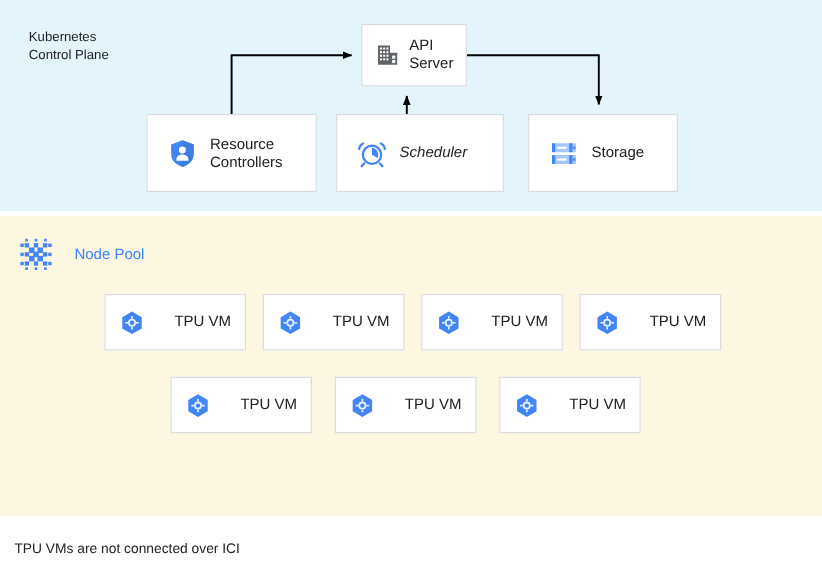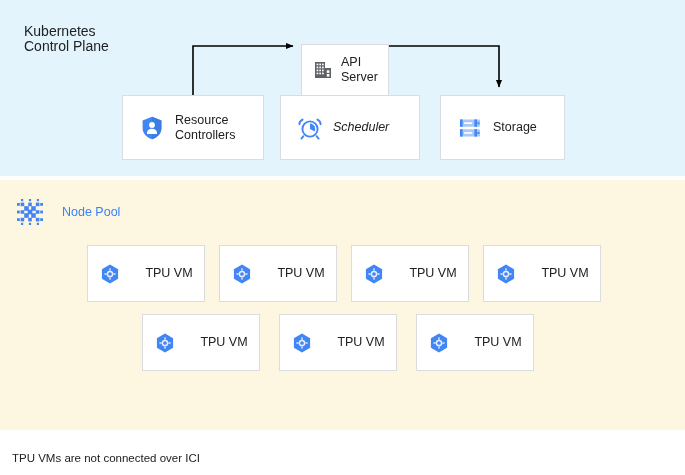--- a/index.html
+++ b/index.html
@@ -28,21 +28,21 @@
   }
   .band-nodepool {
     top: 180px;
     height: 250px;
     background: #fdf6e0;
   }
 
   
   .band-title {
     position: absolute;
-    font-size: 14px;
+    font-size: 11px;
     line-height: 15px;
     color: #202124;
     white-space: pre-line;
   }
   .title-control { left: 24px; top: 24px; }
 
   .nodepool-header {
     position: absolute;
     left: 10px;
     top: 192px;
@@ -72,29 +72,29 @@
     line-height: 15px;
     white-space: pre-line;
   }
   .icon {
     flex: 0 0 auto;
     display: block;
     line-height: 0;
   }
 
   
-  .n-api       { left: 301px; top: 20px;  width: 88px;  height: 52px; padding-left: 10px; gap: 7px; margin-top: 24px; }
+  .n-api       { left: 301px; top: 20px;  width: 88px;  height: 52px; padding-left: 10px; gap: 7px; }
   .n-rc        { left: 122px; top: 95px;  width: 142px; height: 65px; }
   .n-sched     { left: 280px; top: 95px;  width: 140px; height: 65px; font-style: italic; }
   .n-storage   { left: 440px; top: 95px;  width: 125px; height: 65px; }
 
   
   .tpu {
     width: 118px;
-    height: 57px;
+    height: 47px;
     padding-left: 0;
     justify-content: center;
     gap: 24px;
   }
   .tpu .node-label { font-size: 12.5px; }
 
   .tpu-r1-1 { left: 87px;  top: 245px; }
   .tpu-r1-2 { left: 219px; top: 245px; }
   .tpu-r1-3 { left: 351px; top: 245px; }
   .tpu-r1-4 { left: 483px; top: 245px; }

